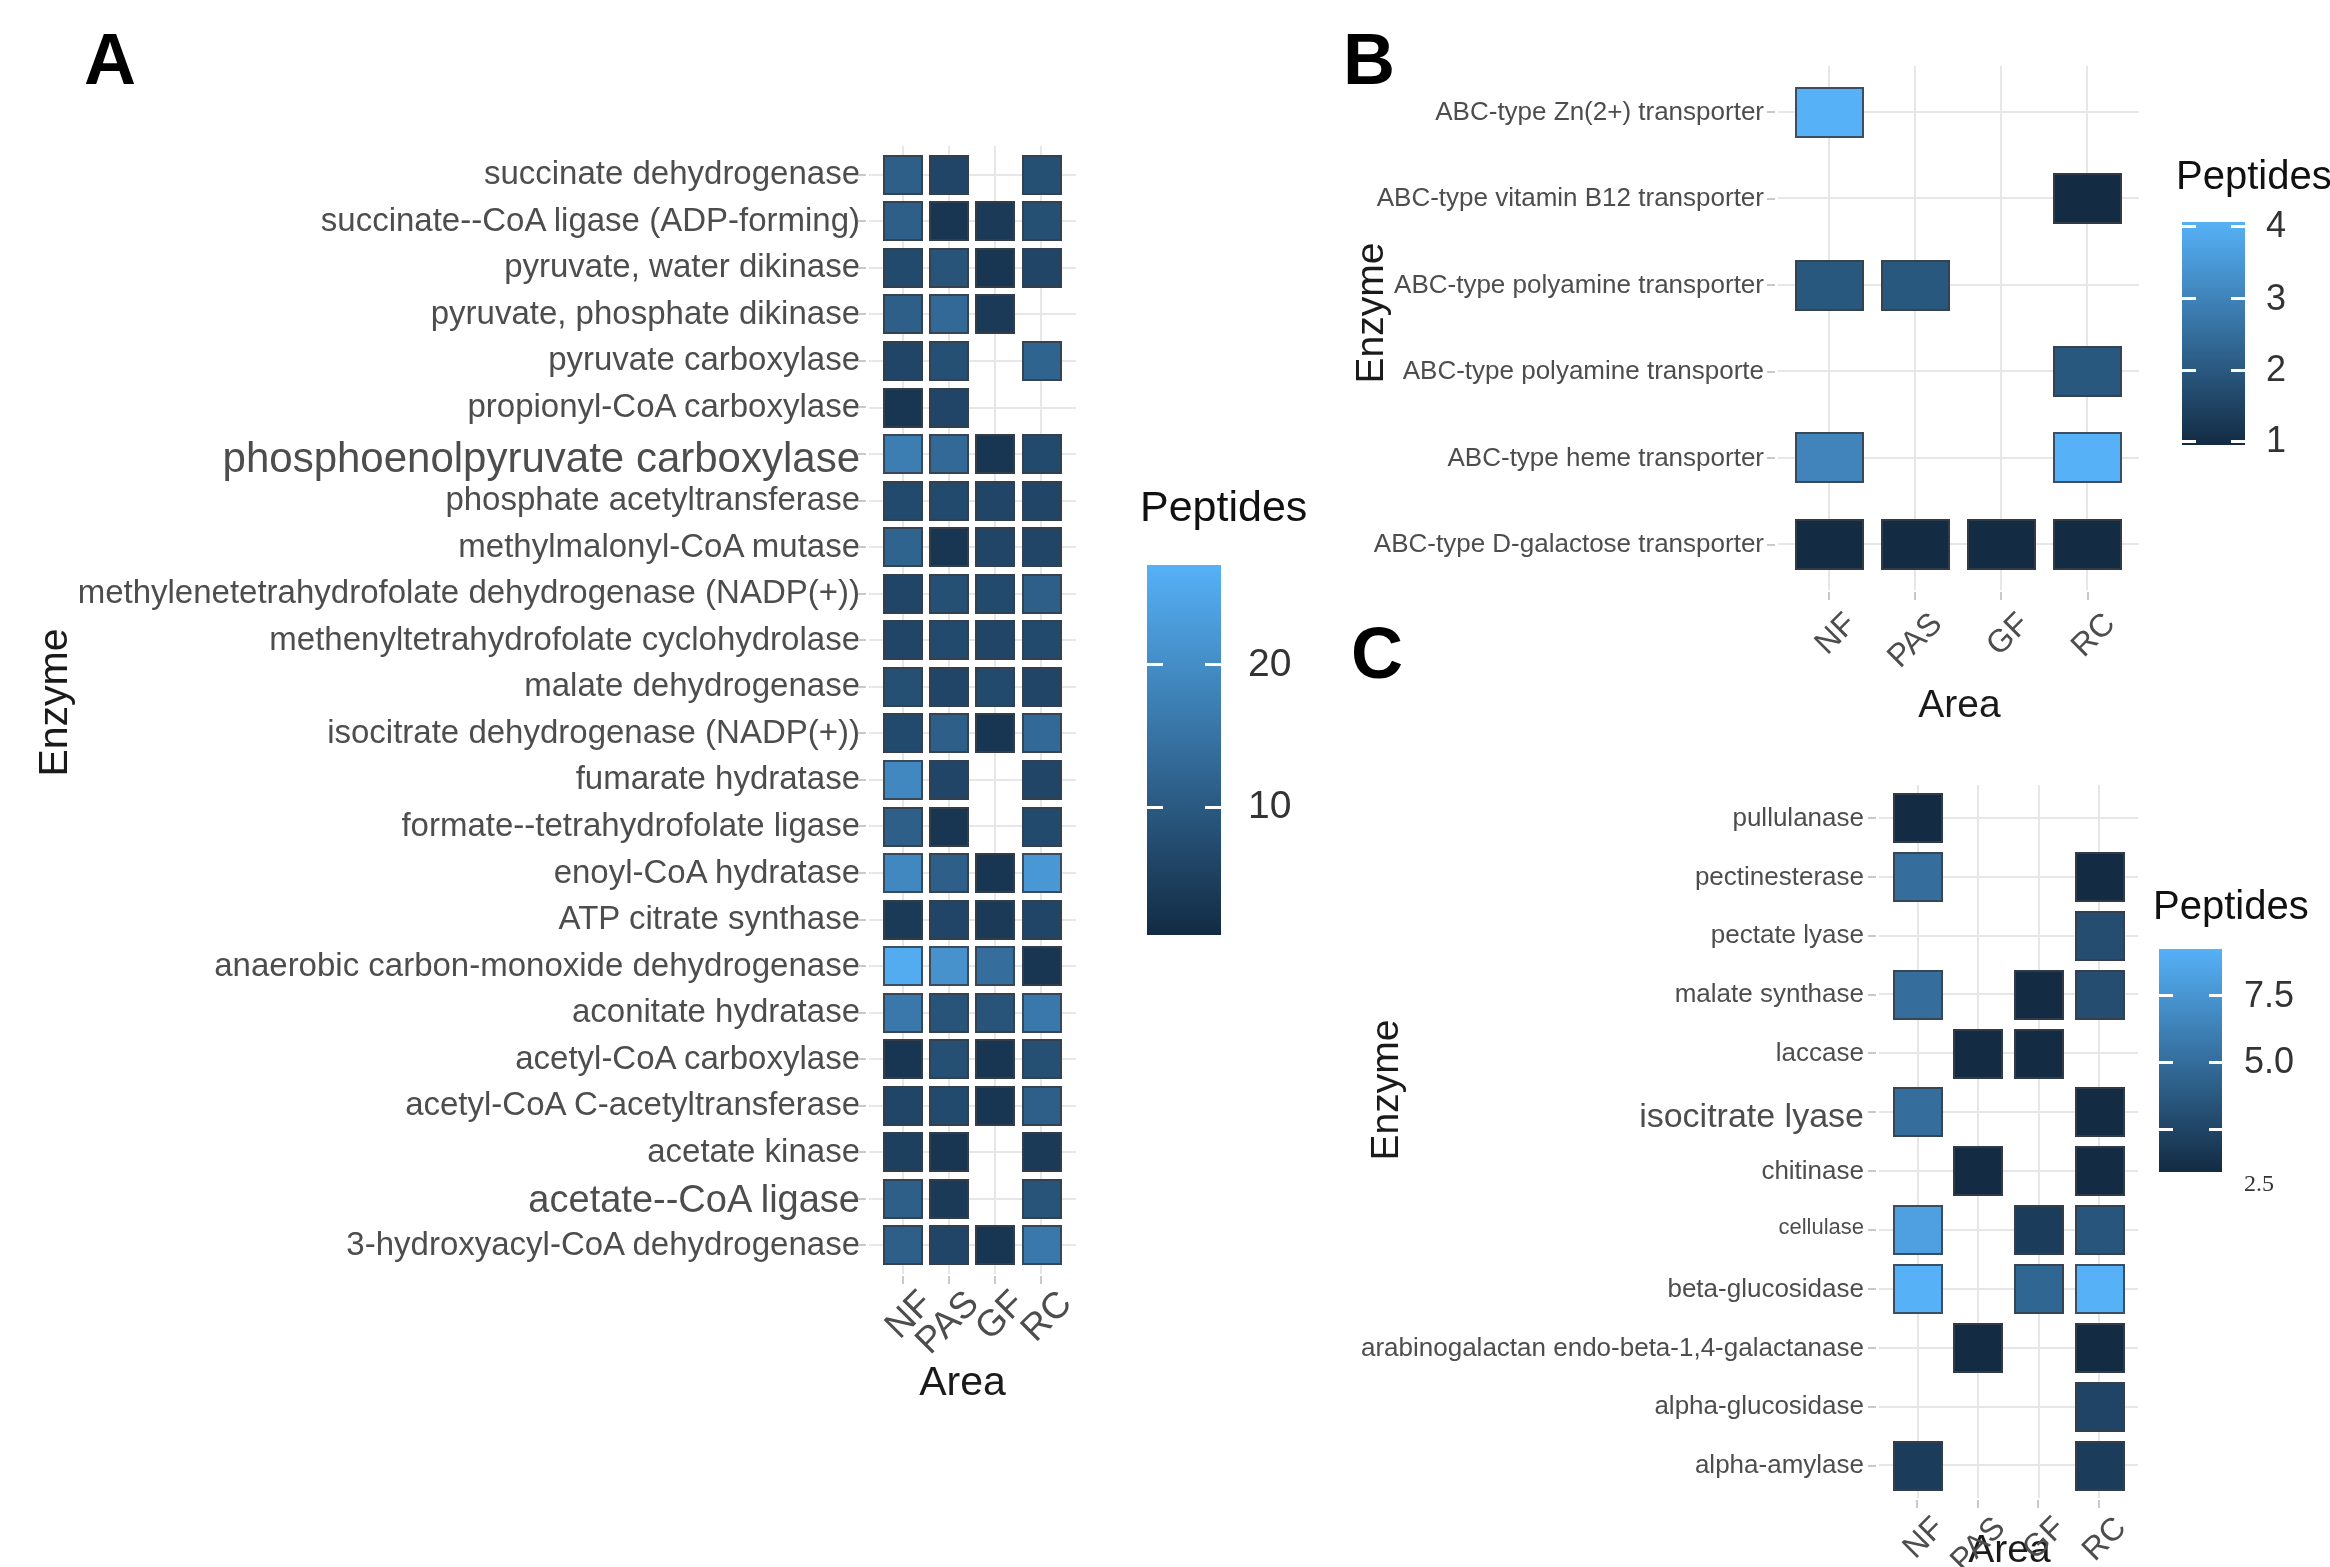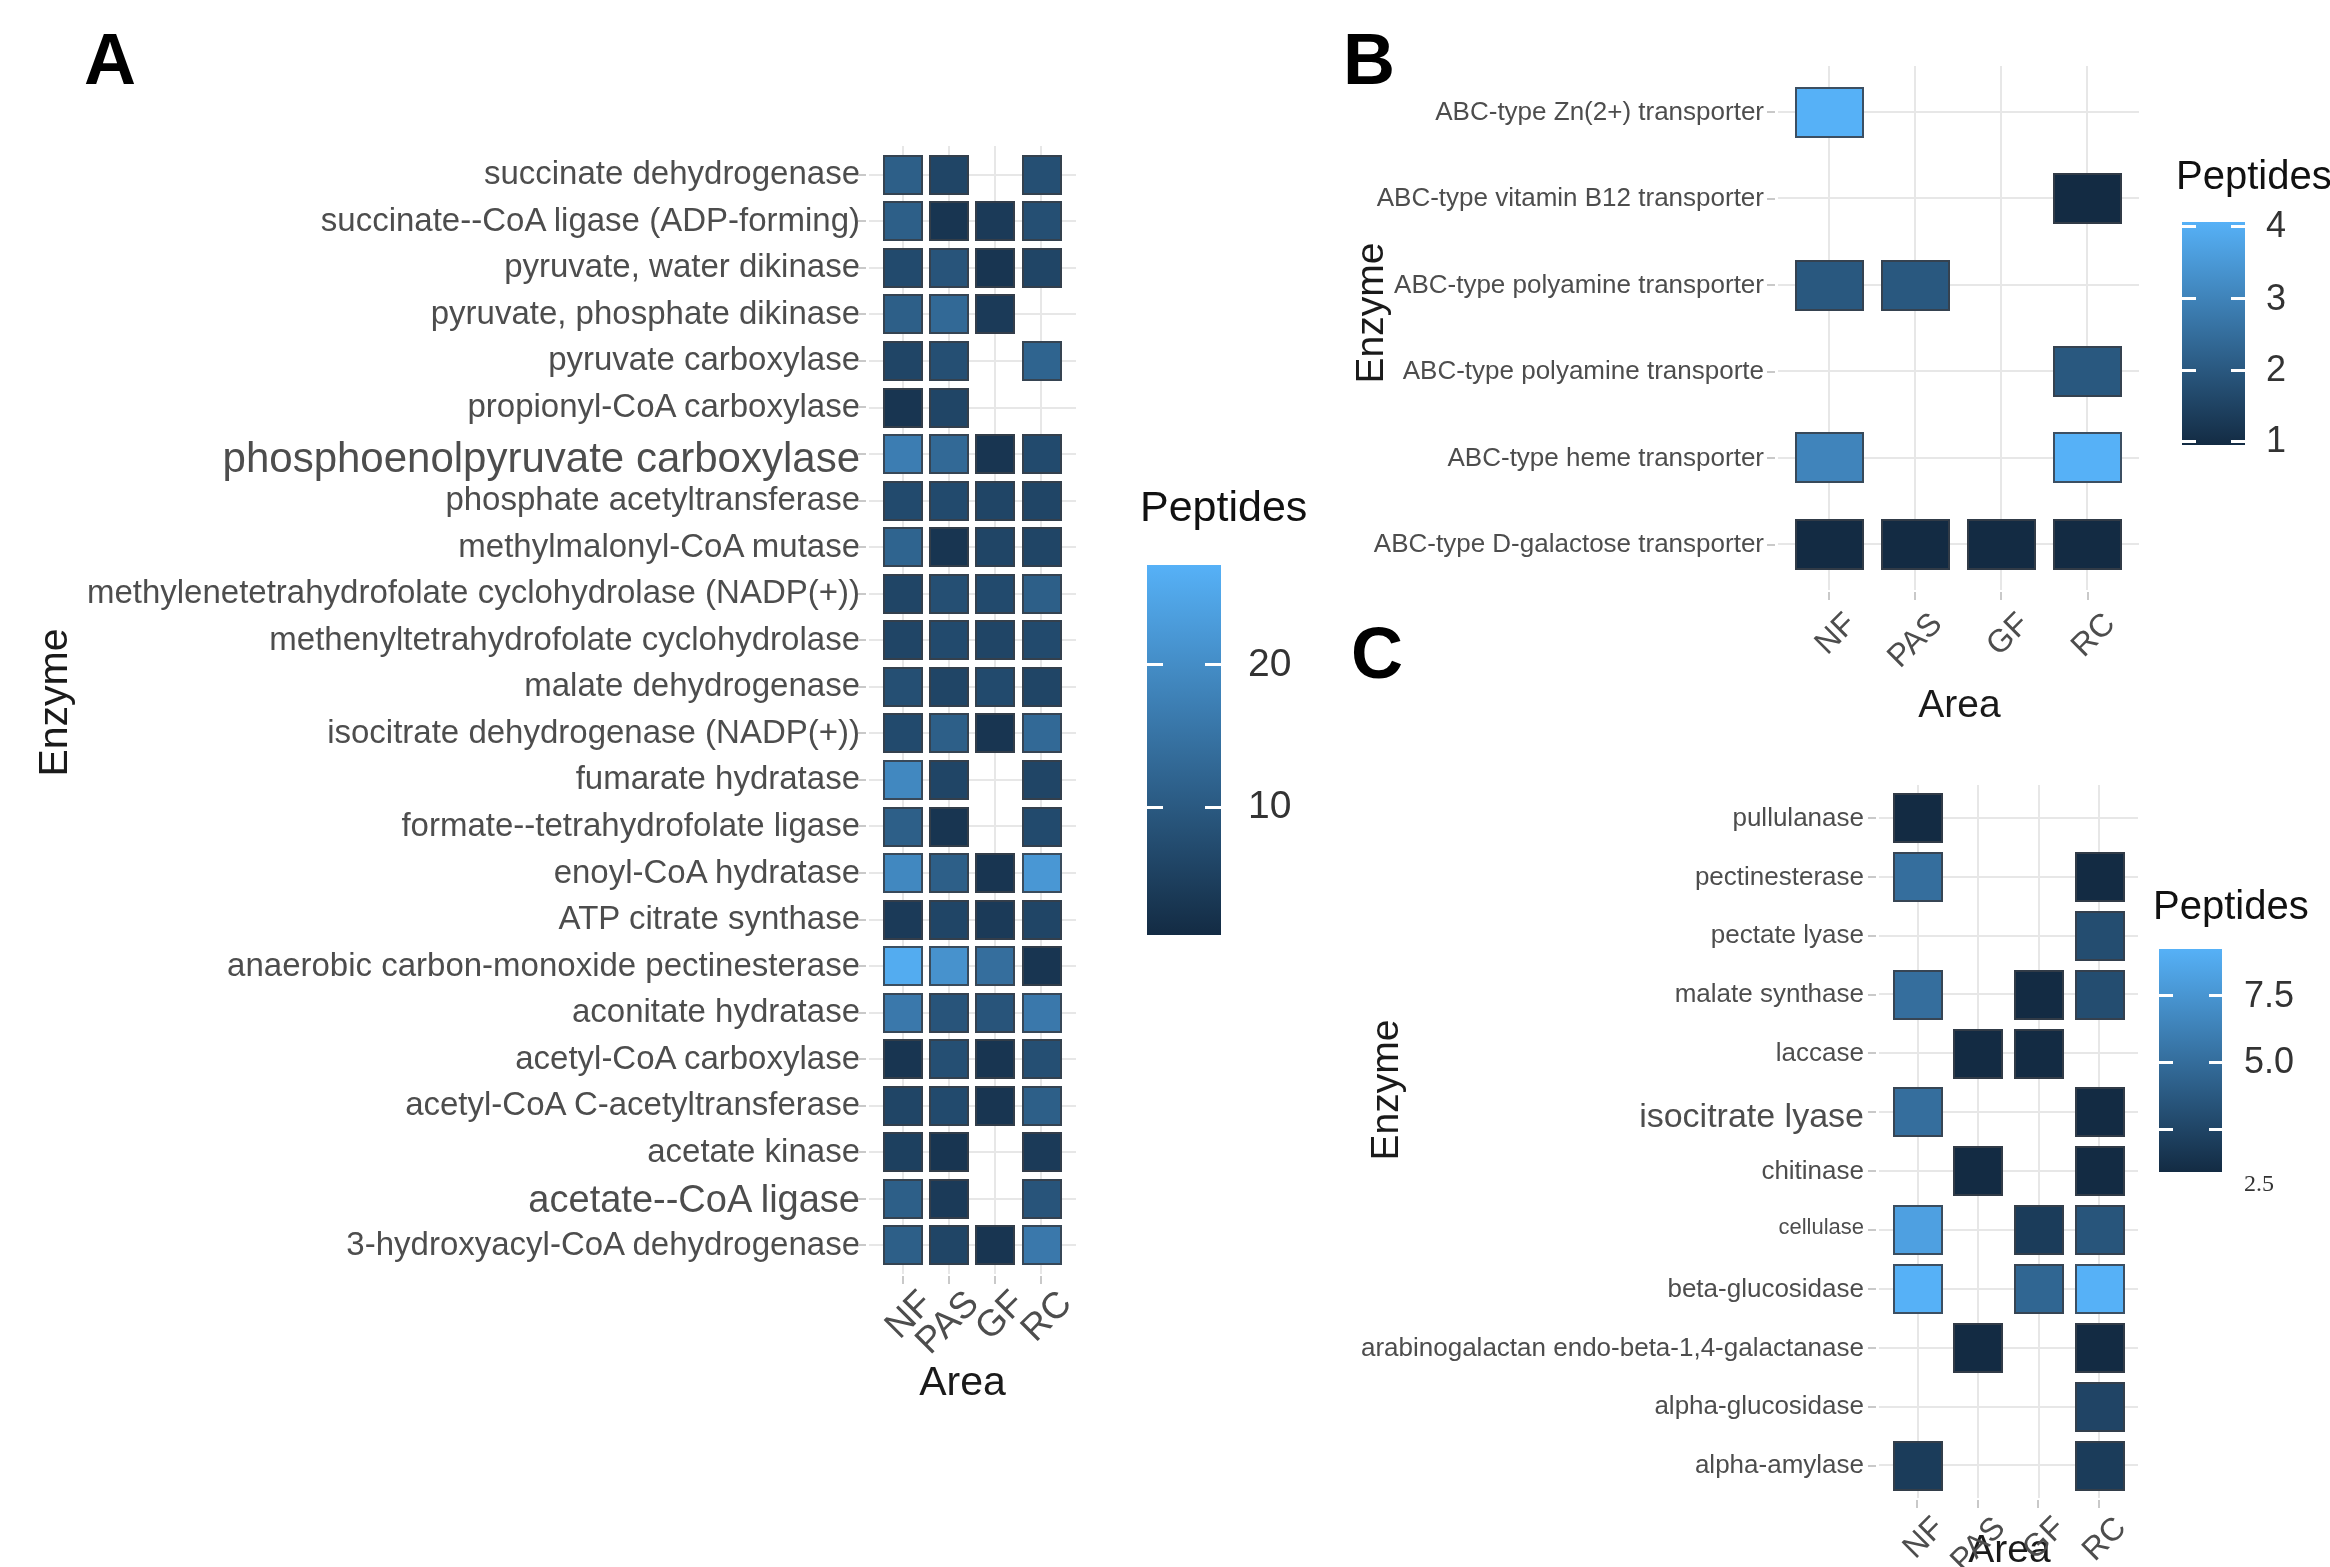--- a/index.html
+++ b/index.html
@@ -156,37 +156,37 @@
     <div class="ylab" style="right: 1470px; top: 340px; font-size: 33px;">pyruvate carboxylase</div>
     <div class="tickmark" style="left: 858px; top: 360px; width: 8.3px; height: 2.1px;"></div>
     <div class="ylab" style="right: 1470px; top: 387px; font-size: 33px;">propionyl-CoA carboxylase</div>
     <div class="tickmark" style="left: 858px; top: 406px; width: 8.3px; height: 2.1px;"></div>
     <div class="ylab" style="right: 1470px; top: 434px; font-size: 42px;">phosphoenolpyruvate carboxylase</div>
     <div class="tickmark" style="left: 858px; top: 453px; width: 8.3px; height: 2.1px;"></div>
     <div class="ylab" style="right: 1470px; top: 480px; font-size: 33px;">phosphate acetyltransferase</div>
     <div class="tickmark" style="left: 858px; top: 500px; width: 8.3px; height: 2.1px;"></div>
     <div class="ylab" style="right: 1470px; top: 527px; font-size: 33px;">methylmalonyl-CoA mutase</div>
     <div class="tickmark" style="left: 858px; top: 546px; width: 8.3px; height: 2.1px;"></div>
-    <div class="ylab" style="right: 1470px; top: 573px; font-size: 33px;">methylenetetrahydrofolate cyclohydrolase (NADP(+))</div>
+    <div class="ylab" style="right: 1470px; top: 573px; font-size: 33px;">methylenetetrahydrofolate dehydrogenase (NADP(+))</div>
     <div class="tickmark" style="left: 858px; top: 593px; width: 8.3px; height: 2.1px;"></div>
     <div class="ylab" style="right: 1470px; top: 620px; font-size: 33px;">methenyltetrahydrofolate cyclohydrolase</div>
     <div class="tickmark" style="left: 858px; top: 639px; width: 8.3px; height: 2.1px;"></div>
     <div class="ylab" style="right: 1470px; top: 666px; font-size: 33px;">malate dehydrogenase</div>
     <div class="tickmark" style="left: 858px; top: 686px; width: 8.3px; height: 2.1px;"></div>
     <div class="ylab" style="right: 1470px; top: 713px; font-size: 33px;">isocitrate dehydrogenase (NADP(+))</div>
     <div class="tickmark" style="left: 858px; top: 732px; width: 8.3px; height: 2.1px;"></div>
     <div class="ylab" style="right: 1470px; top: 759px; font-size: 33px;">fumarate hydratase</div>
     <div class="tickmark" style="left: 858px; top: 779px; width: 8.3px; height: 2.1px;"></div>
     <div class="ylab" style="right: 1470px; top: 806px; font-size: 33px;">formate--tetrahydrofolate ligase</div>
     <div class="tickmark" style="left: 858px; top: 825px; width: 8.3px; height: 2.1px;"></div>
     <div class="ylab" style="right: 1470px; top: 853px; font-size: 33px;">enoyl-CoA hydratase</div>
     <div class="tickmark" style="left: 858px; top: 872px; width: 8.3px; height: 2.1px;"></div>
     <div class="ylab" style="right: 1470px; top: 899px; font-size: 33px;">ATP citrate synthase</div>
     <div class="tickmark" style="left: 858px; top: 919px; width: 8.3px; height: 2.1px;"></div>
-    <div class="ylab" style="right: 1470px; top: 946px; font-size: 33px;">anaerobic carbon-monoxide pectinesterase</div>
+    <div class="ylab" style="right: 1470px; top: 946px; font-size: 33px;">anaerobic carbon-monoxide dehydrogenase</div>
     <div class="tickmark" style="left: 858px; top: 965px; width: 8.3px; height: 2.1px;"></div>
     <div class="ylab" style="right: 1470px; top: 992px; font-size: 33px;">aconitate hydratase</div>
     <div class="tickmark" style="left: 858px; top: 1012px; width: 8.3px; height: 2.1px;"></div>
     <div class="ylab" style="right: 1470px; top: 1039px; font-size: 33px;">acetyl-CoA carboxylase</div>
     <div class="tickmark" style="left: 858px; top: 1058px; width: 8.3px; height: 2.1px;"></div>
     <div class="ylab" style="right: 1470px; top: 1085px; font-size: 33px;">acetyl-CoA C-acetyltransferase</div>
     <div class="tickmark" style="left: 858px; top: 1105px; width: 8.3px; height: 2.1px;"></div>
     <div class="ylab" style="right: 1470px; top: 1132px; font-size: 33px;">acetate kinase</div>
     <div class="tickmark" style="left: 858px; top: 1151px; width: 8.3px; height: 2.1px;"></div>
     <div class="ylab" style="right: 1470px; top: 1178px; font-size: 38px;">acetate--CoA ligase</div>

